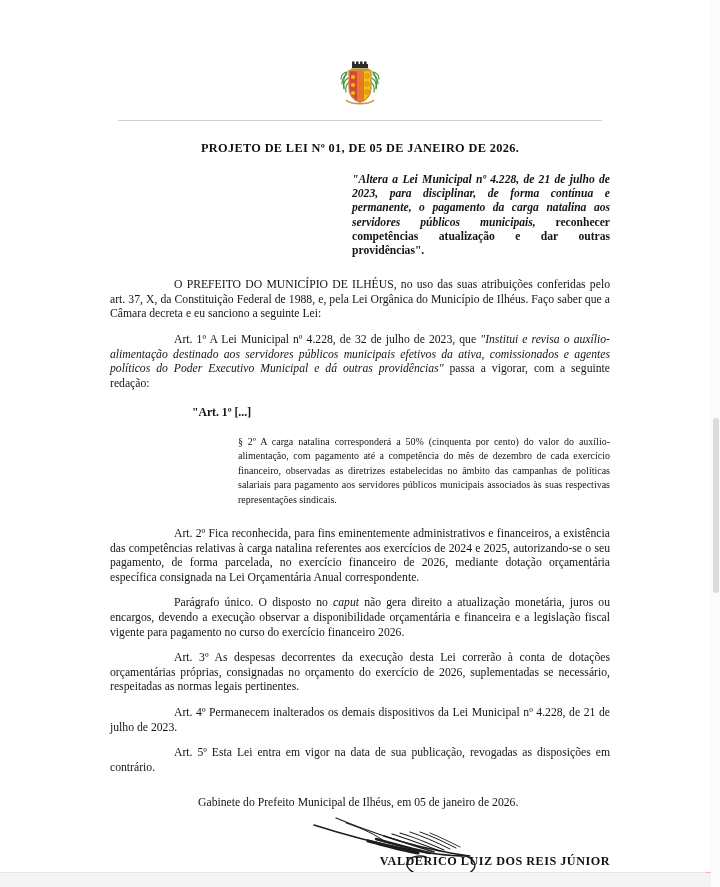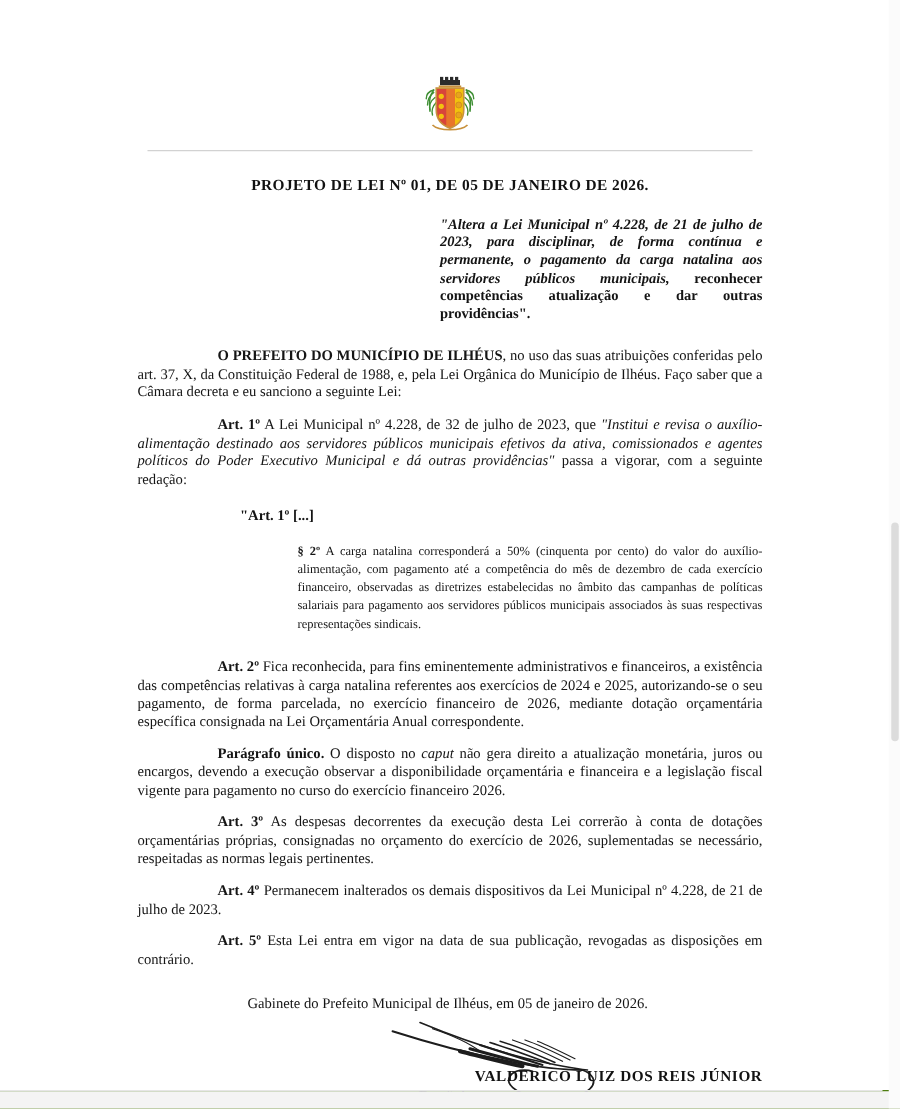--- a/index.html
+++ b/index.html
@@ -13,21 +13,21 @@
     overflow: hidden;
     font-family: "Liberation Serif", "DejaVu Serif", serif;
     color: #1c1c1c;
     position: relative;
   }
 
   #viewer {
     position: relative;
     width: 720px;
     height: 887px;
-    background: #4d7c0f;
+    background: #f9a8d4;
     overflow: hidden;
   }
 
   
   .speck {
     position: absolute;
     left: 28px;
     top: 29px;
     width: 4px;
     height: 5px;
@@ -104,21 +104,21 @@
   p.body {
     font-size: 11.7px;
     line-height: 14.6px;
     text-align: justify;
     margin: 0;
     text-indent: 64px;
     color: #151515;
   }
   p.body + p.body { margin-top: 11px; }
 
-  .b { font-weight: bold; margin-top: 38px; }
+  .b { font-weight: normal; margin-top: 38px; }
   .i { font-style: italic; }
 
   .gap-pre { margin-top: 20px !important; }
 
   
   .quote-head {
     font-size: 11.7px;
     line-height: 14.6px;
     margin: 15px 0 0 0;
     padding-left: 82px;

